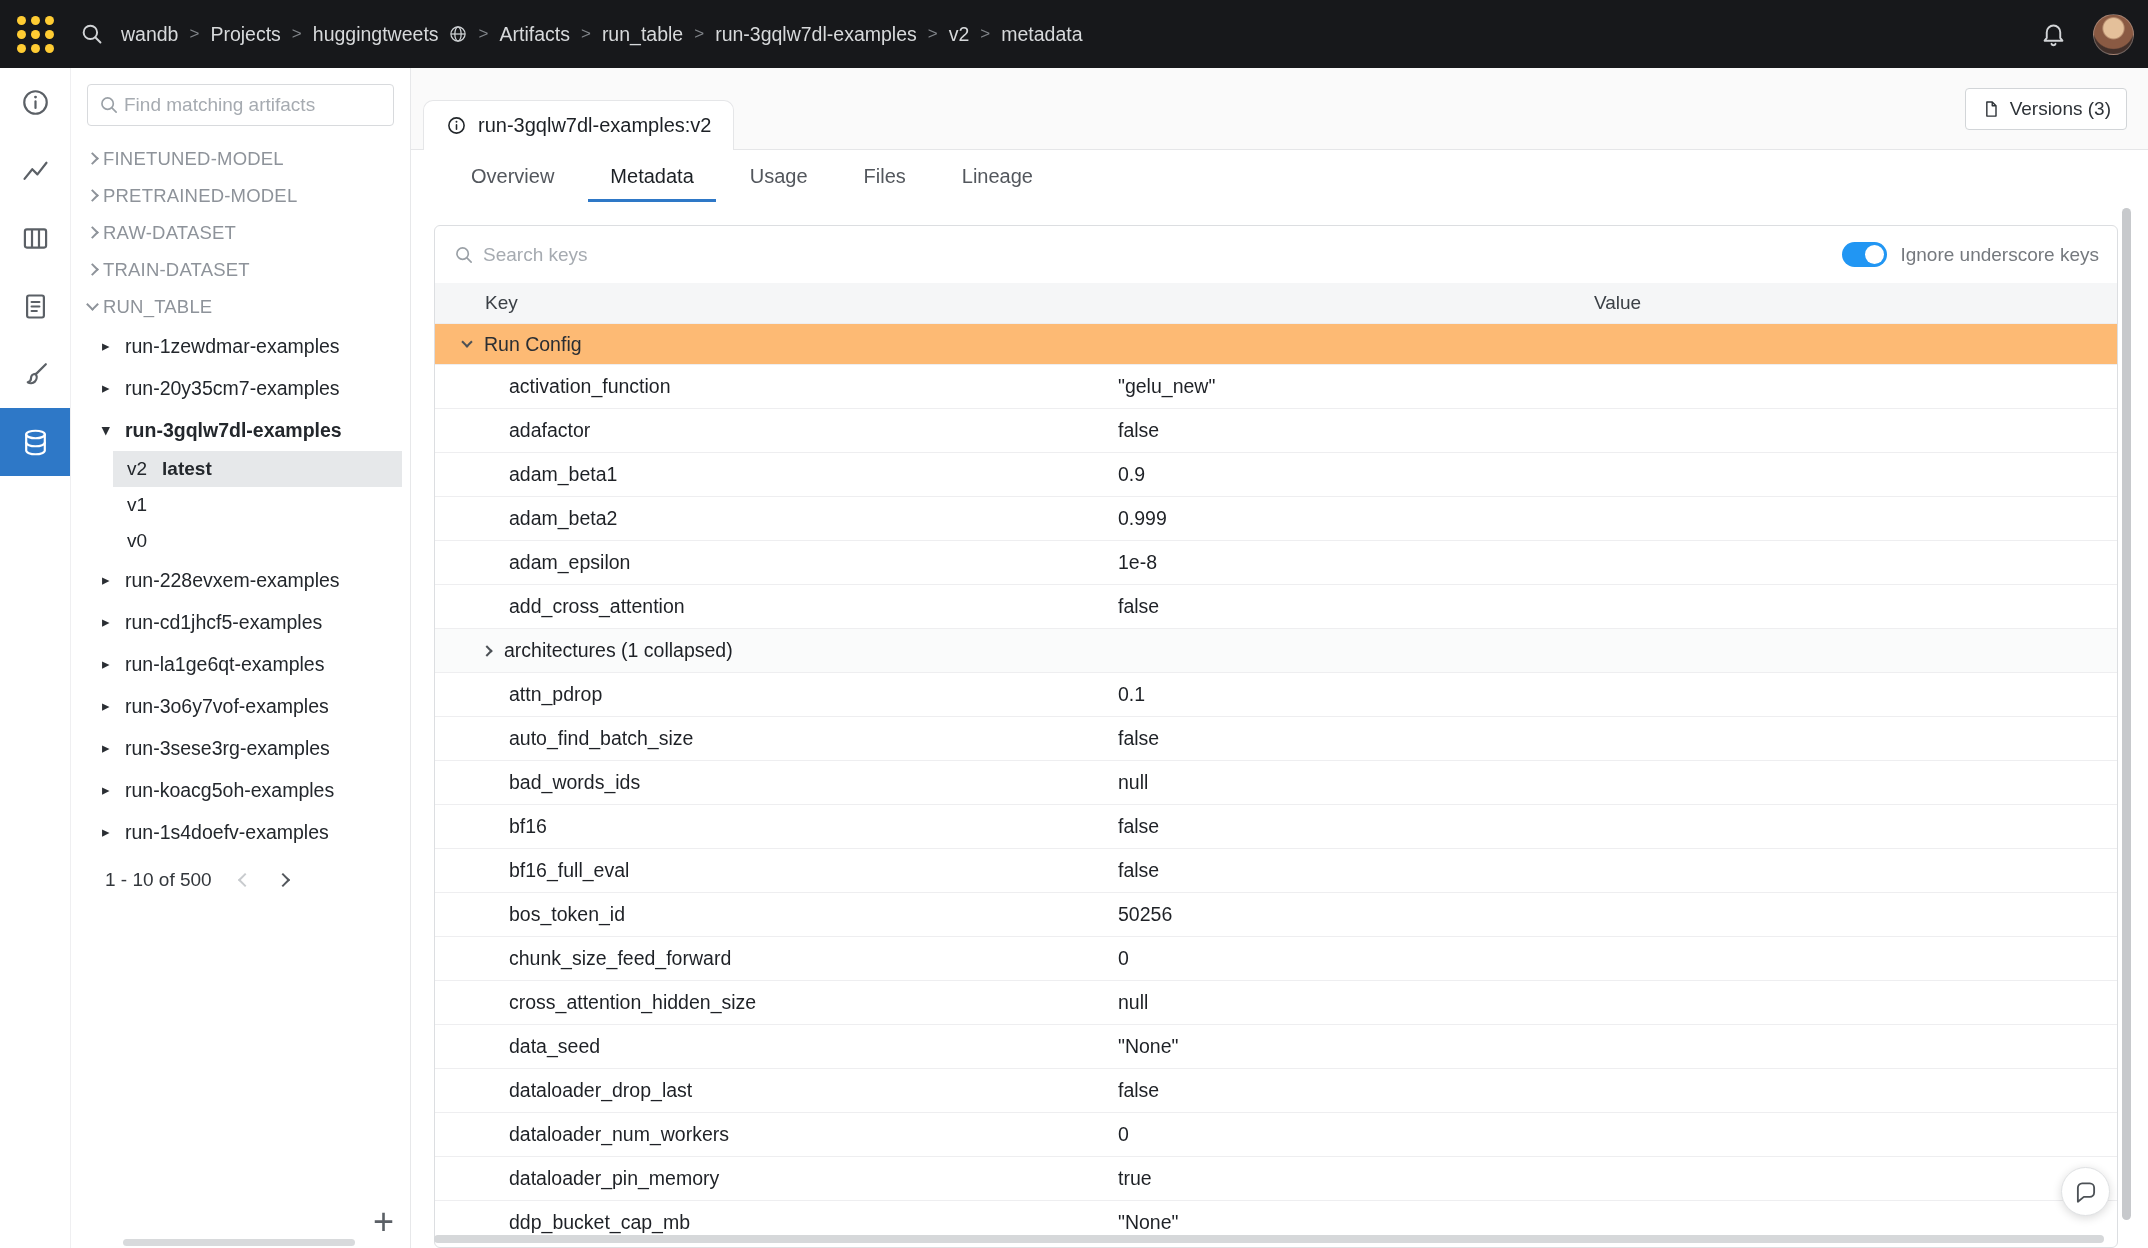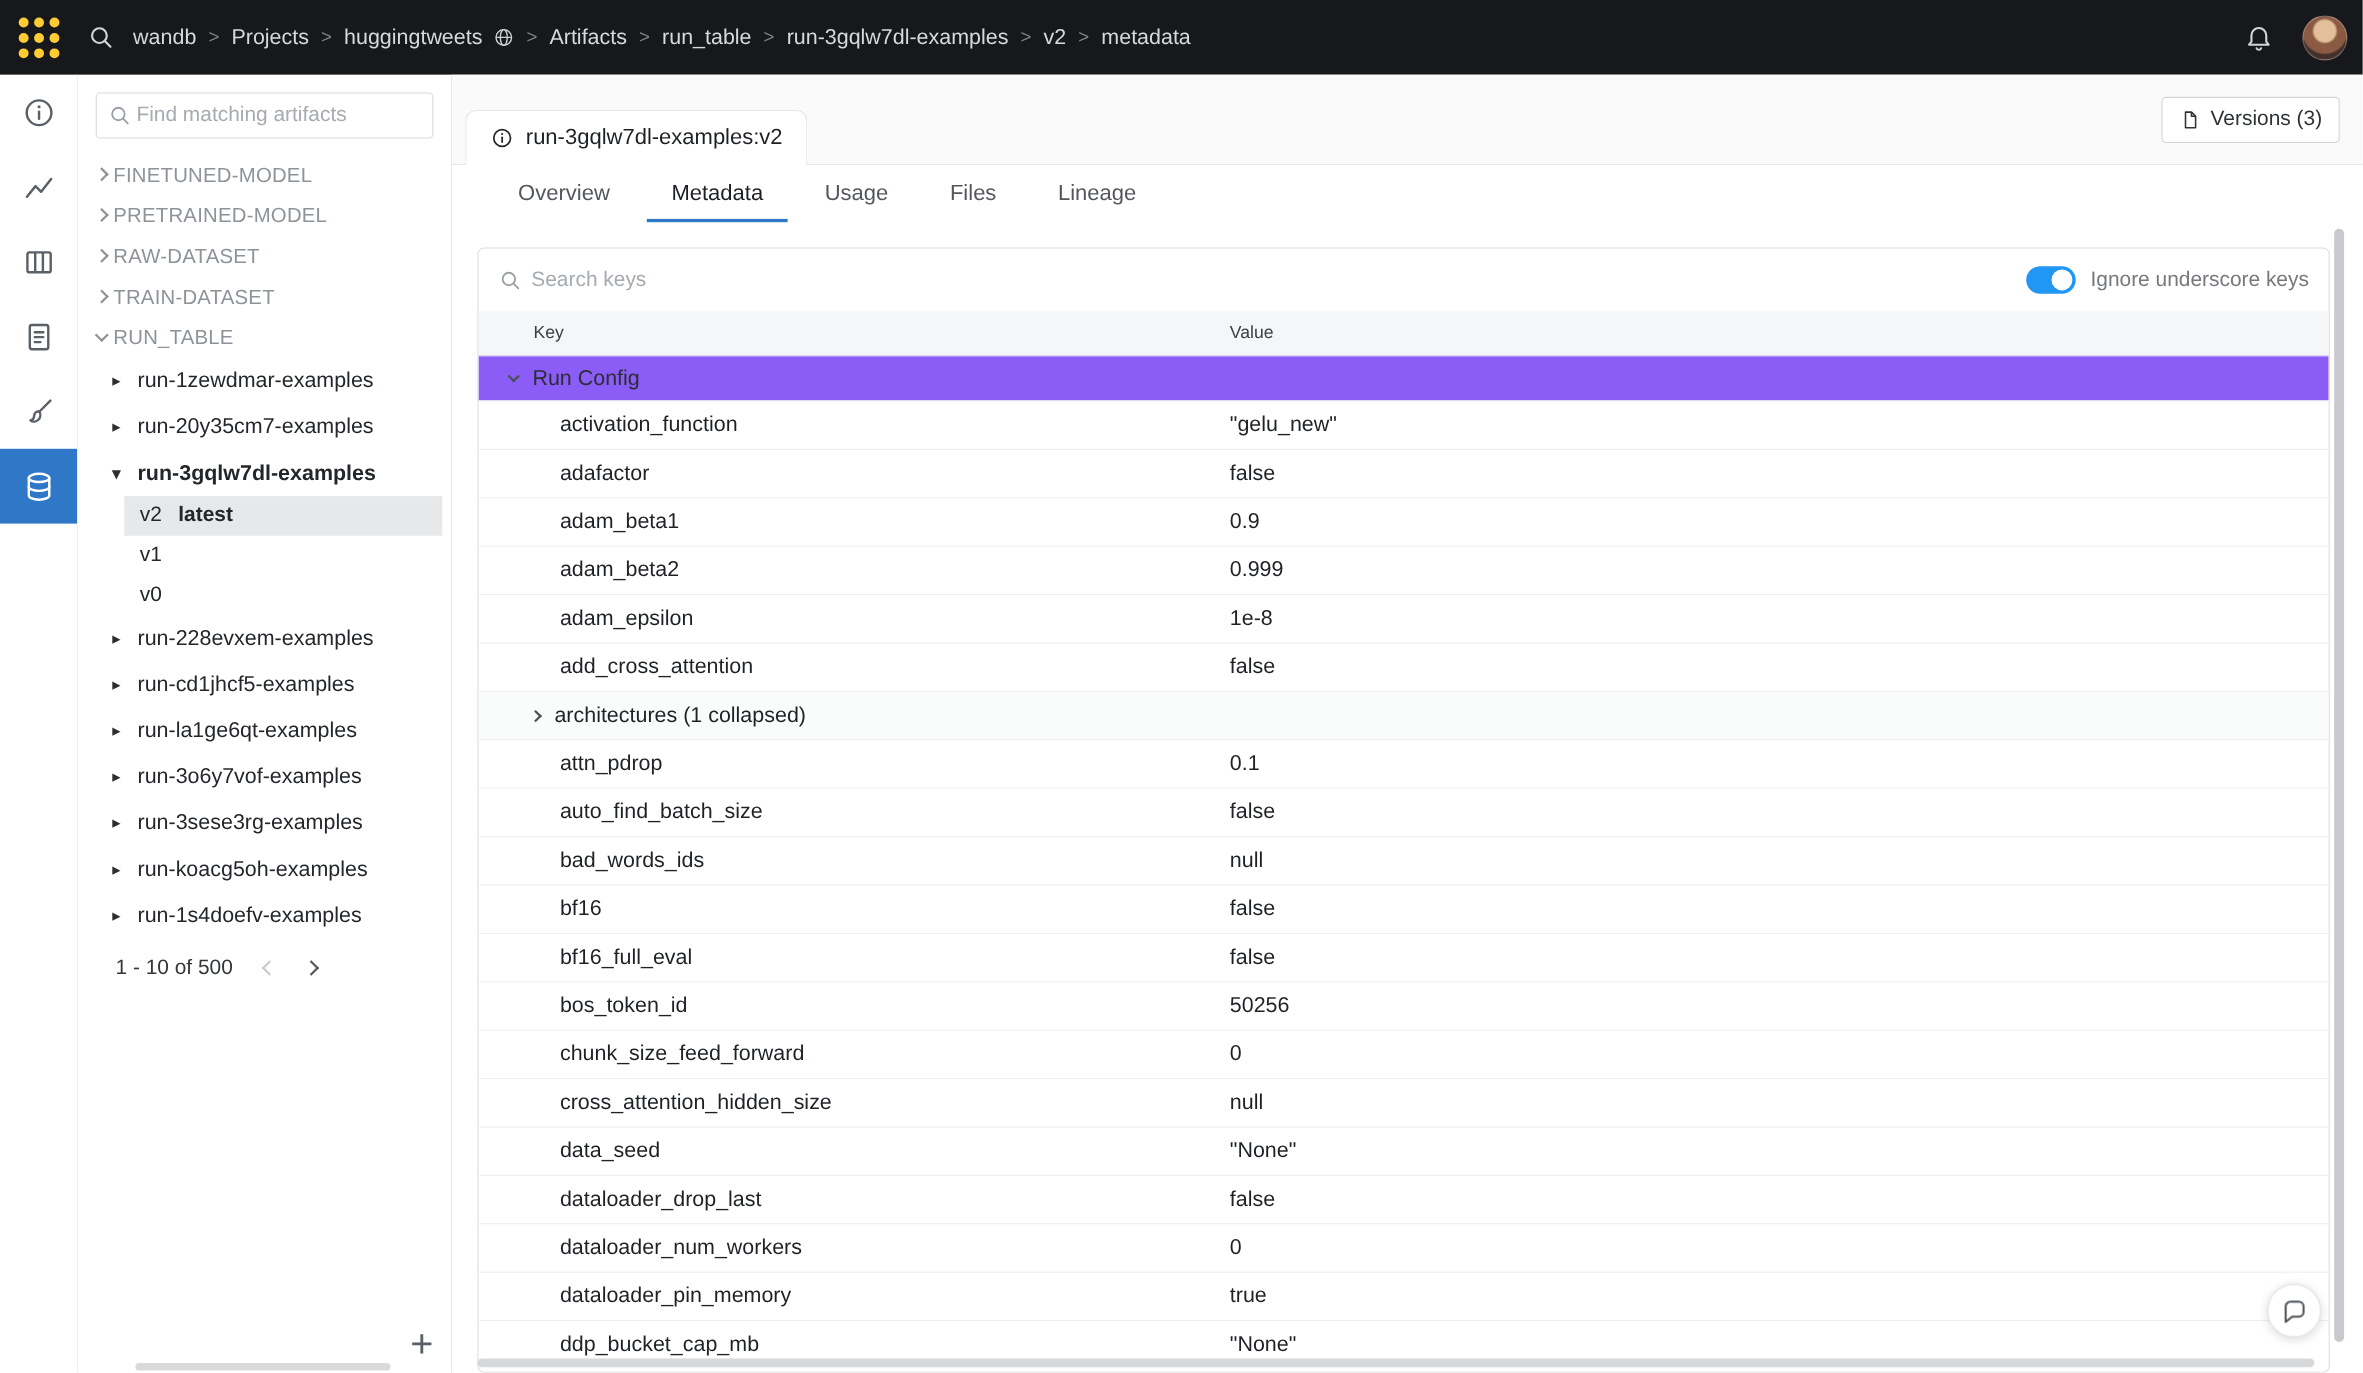--- a/index.html
+++ b/index.html
@@ -83,27 +83,27 @@
   .keys-bar { height: 57px; display: flex; align-items: center; padding: 0 18px; gap: 8px; justify-content: flex-end; }
   .keys-bar svg { width: 22px; height: 22px; flex: 0 0 auto; }
   .keys-bar input { border: none; outline: none; font-size: 19px; width: 380px; color: #2b2f33; font-family: inherit; }
   .toggle-wrap { margin-left: auto; display: flex; align-items: center; gap: 13px; }
   .toggle { width: 45px; height: 25px; border-radius: 13px; background: #cfd4d9; position: relative; display: inline-block; cursor: pointer; }
   .toggle.on { background: var(--toggle, #2196f3); }
   .toggle .knob { position: absolute; top: 3px; left: 3px; width: 19px; height: 19px; border-radius: 50%; background: #fff; transition: left .1s; }
   .toggle.on .knob { left: 23px; }
   .toggle-label { font-size: 19px; color: #75797e; }
 
-  .thead { display: flex; align-items: center; height: 40px; background: #f5f6f7; font-size: 16px; color: #3b4046; }
+  .thead { display: flex; align-items: center; height: 40px; background: #f5f6f7; font-size: 19px; color: #3b4046; text-align: center; }
   .tkey { width: 683px; flex: 0 0 auto; display: flex; align-items: center; }
   .thead .tkey { padding-left: 50px; }
   .tval { flex: 1; }
 
   .trow { display: flex; align-items: center; height: 44px; border-top: 1px solid #eeeef0; font-size: 19.5px; color: #1e2126; }
-  .trow.section { height: 41px; background: #8b5cf6; }
+  .trow.section { height: 41px; background: #fdba74; }
   .trow.section .tkey { padding-left: 28px; gap: 13px; color: #2a2e33; }
   .trow.subgroup { background: #fafbfb; justify-content: center; }
   .trow.subgroup .tkey { padding-left: 48px; gap: 13px; }
   .trow.kv .tkey { padding-left: 74px; }
   .trow .cv { color: #4c5156; width: 8px; height: 8px; }
 
   .vscroll { position: absolute; top: 140px; right: 17px; width: 9px; height: 1012px; background: #c7c9cc; border-radius: 5px; cursor: pointer; }
   .hscroll { position: absolute; bottom: 5px; left: 23px; right: 44px; height: 8px; background: #d6d8da; border-radius: 4px; cursor: pointer; }
 
   .chat-fab { position: fixed; right: 38px; bottom: 32px; width: 49px; height: 49px; border-radius: 50%; background: #fff; border: 1px solid #dfe1e3; box-shadow: 0 2px 10px rgba(0,0,0,.15); display: flex; align-items: center; justify-content: center; cursor: pointer; }

